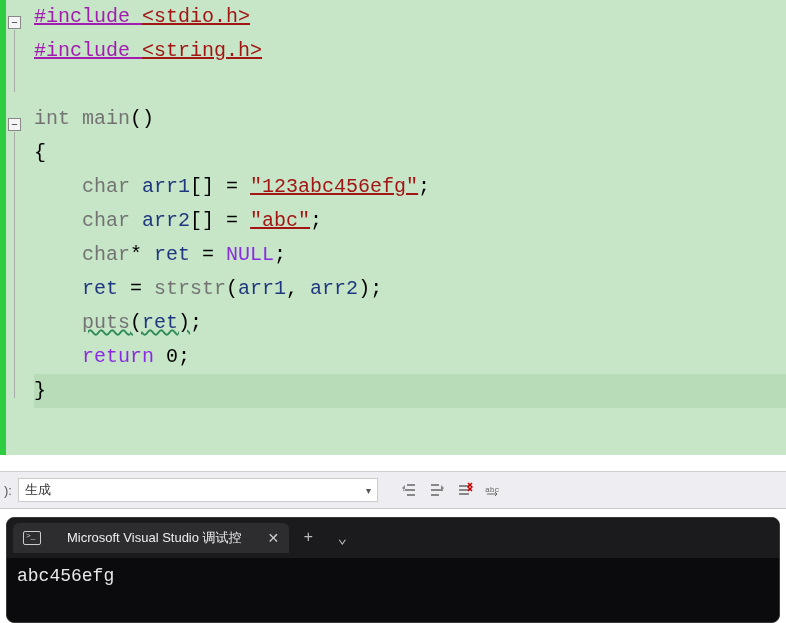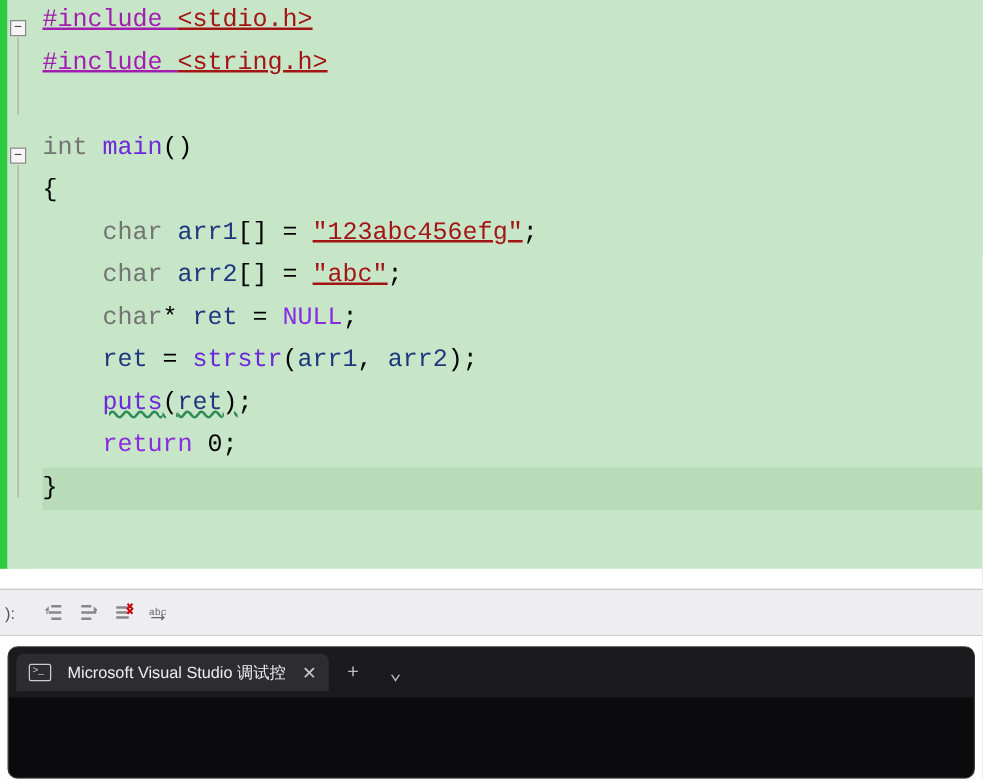--- a/index.html
+++ b/index.html
@@ -54,21 +54,21 @@
   }
   .code {
     padding-left: 6px;
     white-space: pre;
     color: #000;
     flex: 1;
     position: relative;
   }
   .kw-pp   { color: #a21caf; text-decoration: underline; }
   .kw-blue { color: #737373; }
-  .kw-func { color: #6d28d9; }
+  .kw-func { color: #737373; }
   .kw-str  { color: #a31515; text-decoration: underline; }
   .kw-null { color: #8a2be2; text-align: right; }
   .kw-var  { color: #1f377f; font-family: Liberation Mono, monospace; }
   .underline-green {
     text-decoration: underline wavy #2e8b57;
     text-decoration-thickness: 2px;
   }
   .hl-line {
     background: #b8dbb8;
     display: inline-block;
@@ -140,21 +140,21 @@
     gap: 4px;
   }
   .term-tab {
     background: #2d2d30;
     color: #eee;
     height: 30px;
     border-radius: 6px 6px 0 0;
     display: flex;
     align-items: center;
     padding: 0 10px;
-    gap: 13px;
+    gap: 26px;
     font-family: 'Segoe UI', Arial, sans-serif;
     font-size: 13px;
     cursor: pointer;
   }
   .term-tab .icon-box {
     width: 18px;
     height: 14px;
     border: 1.5px solid #ccc;
     border-radius: 2px;
     position: relative;
@@ -193,20 +193,24 @@
       <div class="vline" style="top: 30px; height: 62px;"></div>
       <div class="vline" style="top: 132px; height: 266px;"></div>
     </div>
   <div class="code" id="code"><div><span class="kw-pp">#include </span><span class="kw-str">&lt;stdio.h&gt;</span></div><div><span class="kw-pp">#include </span><span class="kw-str">&lt;string.h&gt;</span></div><div>&nbsp;</div><div><span class="kw-blue">int</span><span> </span><span class="kw-func">main</span><span>()</span></div><div><span>{</span></div><div><span>    </span><span class="kw-blue">char</span><span> </span><span class="kw-var">arr1</span><span>[] = </span><span class="kw-str">"123abc456efg"</span><span>;</span></div><div><span>    </span><span class="kw-blue">char</span><span> </span><span class="kw-var">arr2</span><span>[] = </span><span class="kw-str">"abc"</span><span>;</span></div><div><span>    </span><span class="kw-blue">char</span><span>* </span><span class="kw-var">ret</span><span> = </span><span class="kw-null">NULL</span><span>;</span></div><div><span>    </span><span class="kw-var">ret</span><span> = </span><span class="kw-func">strstr</span><span>(</span><span class="kw-var">arr1</span><span>, </span><span class="kw-var">arr2</span><span>);</span></div><div><span>    </span><span class="kw-func underline-green">puts</span><span class="underline-green">(</span><span class="kw-var underline-green">ret</span><span class="underline-green">)</span><span>;</span></div><div><span>    </span><span class="kw-null">return</span><span> 0;</span></div><div class="hl-line"><span>}</span></div></div>
 </div>
 
 <div class="gap"></div>
 
 <div class="toolbar">
   <span class="tb-label">):</span>
+  <div class="tb-dropdown">
+    <span>生成</span>
+    <span class="tb-arrow">▾</span>
+  </div>
   <div class="tb-sep"></div>
   <div class="tb-icon">
     <svg viewBox="0 0 16 16">
         <path d="M6 2h8v2H6zM2 7h12v2H2zM6 12h8v2H6zM4 3l-3 3 3 3z" fill="#888"></path>
       </svg>
   </div>
   <div class="tb-icon">
     <svg viewBox="0 0 16 16">
         <path d="M2 2h8v2H2zM2 7h12v2H2zM2 12h8v2H2zM12 3l3 3-3 3z" fill="#888"></path>
       </svg>
@@ -230,14 +234,15 @@
   <div class="term-window">
     <div class="term-tabs">
       <div class="term-tab">
         <span class="icon-box"></span>
         <span>Microsoft Visual Studio 调试控</span>
         <span class="close">✕</span>
       </div>
       <div class="term-add">+</div>
       <div class="term-chev">⌄</div>
     </div>
+    <div class="term-body">abc456efg</div>
   </div>
 </div>
 
 </body></html>

